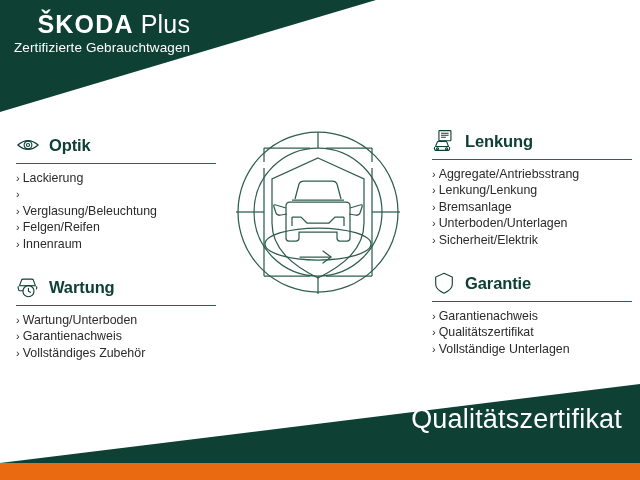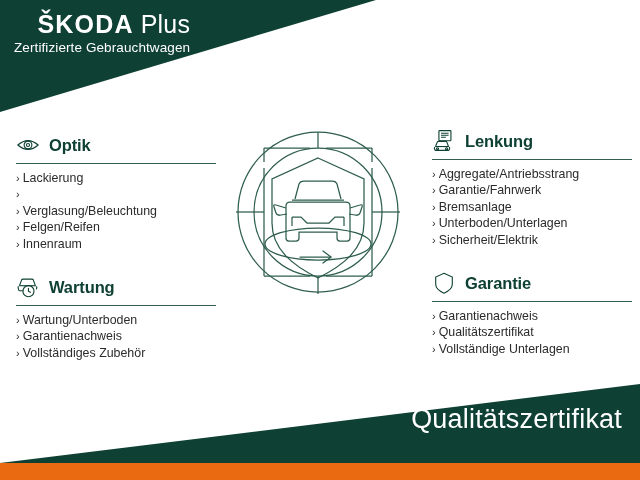--- a/index.html
+++ b/index.html
@@ -218,21 +218,21 @@
         <span class="sec-title">Lenkung</span>
       </div>
       <div class="sec-rule"></div>
       <ul class="sec-list">
         <li>
             <span class="chev">›</span>
             <span>Aggregate/Antriebsstrang</span>
           </li>
         <li>
             <span class="chev">›</span>
-            <span>Garantie/Fahrwerk</span>
+            <span>Lenkung/Lenkung</span>
           </li>
         <li>
             <span class="chev">›</span>
             <span>Bremsanlage</span>
           </li>
         <li>
             <span class="chev">›</span>
             <span>Unterboden/Unterlagen</span>
           </li>
         <li>

